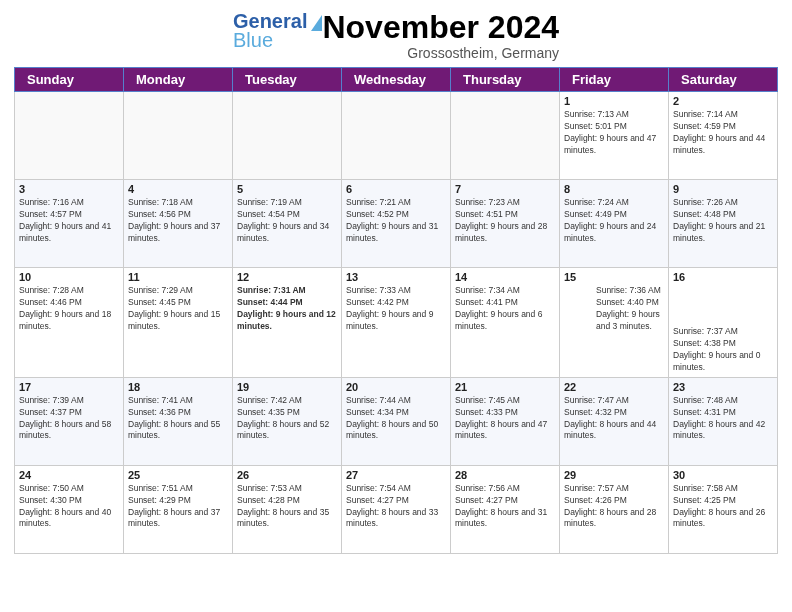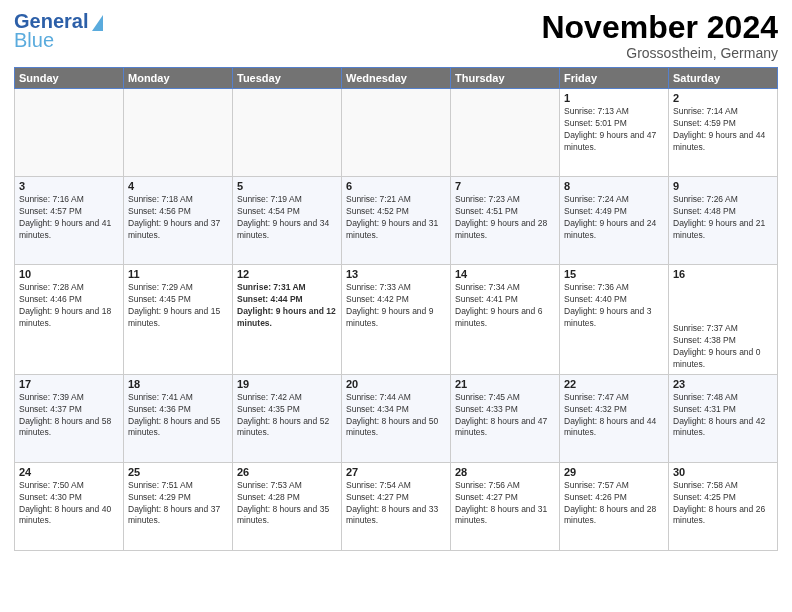--- a/index.html
+++ b/index.html
@@ -10,21 +10,21 @@
       height: 612px;
       overflow: hidden;
     }
     .page {
       width: 792px;
       height: 612px;
       padding: 10px 14px;
     }
     .header {
       display: flex;
-      justify-content: space-between;
+      justify-content: center;
       align-items: flex-start;
       margin-bottom: 6px;
     }
     .logo {
       display: flex;
       flex-direction: column;
       align-items: flex-start;
     }
     .title-block {
       text-align: right;
@@ -38,25 +38,25 @@
     .location {
       font-size: 14px;
       color: #555;
     }
     .calendar {
       width: 100%;
       border-collapse: collapse;
       table-layout: fixed;
     }
     .calendar th {
-      background: #737373;
+      background: #701a75;
       color: #fff;
-      font-size: 11px;
+      font-size: 13px;
       font-weight: bold;
-      padding: 4px 4px;
+      padding: 4px 12px;
       text-align: left;
       border: 1px solid #5580cc;
     }
     .calendar td {
       vertical-align: top;
       border: 1px solid #ccc;
       padding: 3px 4px;
       font-size: 9px;
       color: #333;
       height: 88px;
@@ -206,21 +206,21 @@
 Daylight: 9 hours and 9 minutes.</div>
           </td>
           <td>
             <span class="day-num">14</span>
             <div class="day-info" style="white-space: pre-line;">Sunrise: 7:34 AM
 Sunset: 4:41 PM
 Daylight: 9 hours and 6 minutes.</div>
           </td>
           <td>
             <span class="day-num">15</span>
-            <div class="day-info" style="white-space: pre-line;">Sunrise: 7:36 AM
+            <div class="day-info" style="white-space: pre-line; margin-left: 32px;">Sunrise: 7:36 AM
 Sunset: 4:40 PM
 Daylight: 9 hours and 3 minutes.</div>
           </td>
           <td>
             <span class="day-num">16</span>
             <div class="day-info" style="white-space: pre-line; margin-top: 43px;">Sunrise: 7:37 AM
 Sunset: 4:38 PM
 Daylight: 9 hours and 0 minutes.</div>
           </td>
         </tr>

